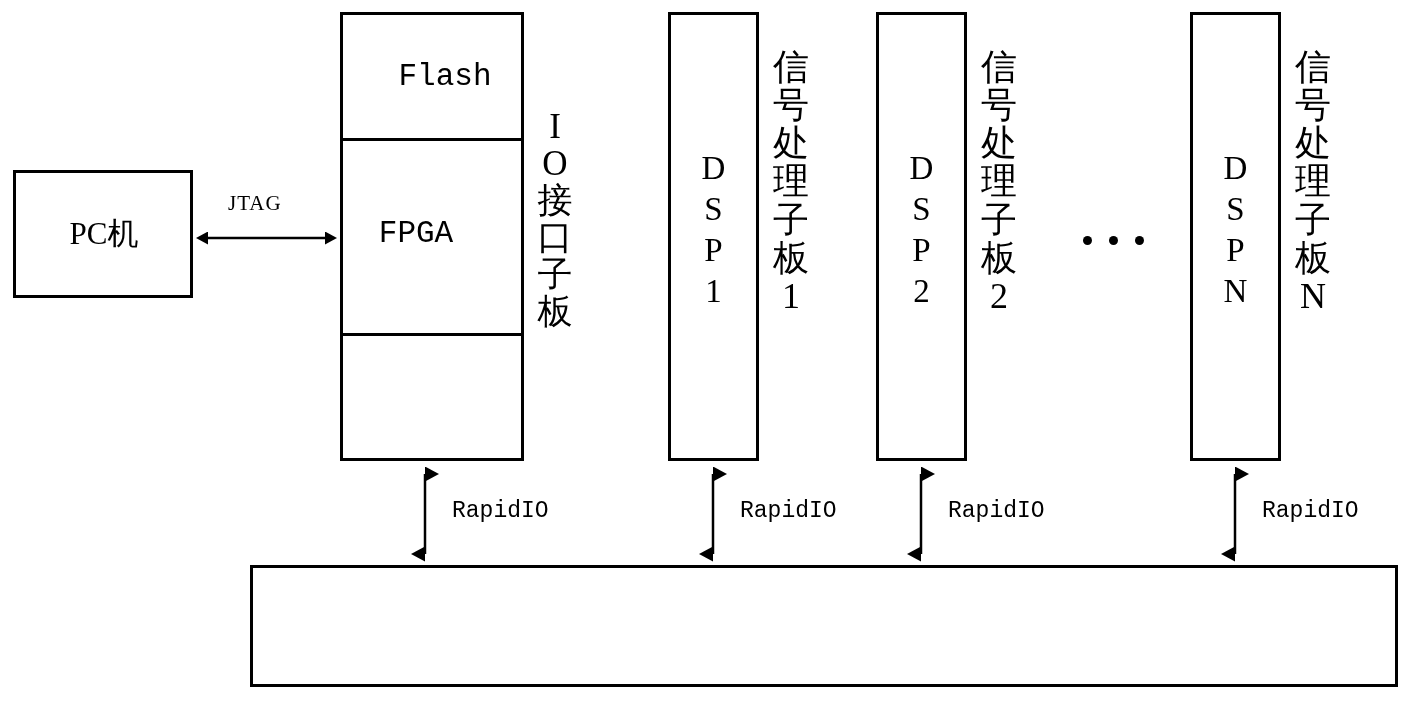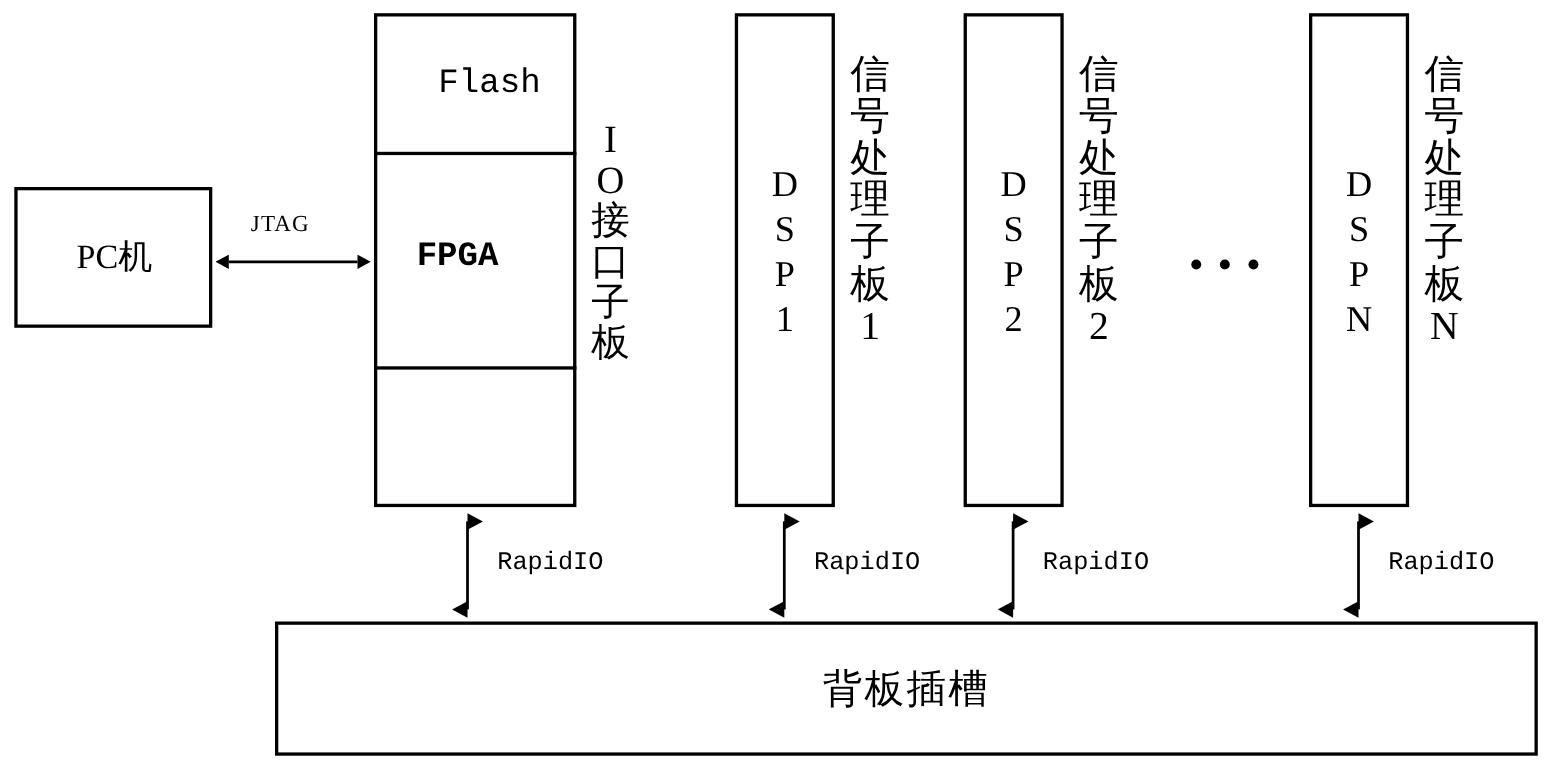--- a/index.html
+++ b/index.html
@@ -88,21 +88,21 @@
       </marker>
     </defs>
     <line x1="16" y1="24" x2="133" y2="24" stroke="#000" stroke-width="2.5" marker-start="url(#ahL)" marker-end="url(#ahR)"></line>
   </svg>
 
   <div class="box" style="left:340px; top:12px; width:184px; height:449px;"></div>
   <div class="hdiv" style="left:340px; top:138px; width:184px;"></div>
   <div class="hdiv" style="left:340px; top:333px; width:184px;"></div>
 
   <div class="center-text mono" style="left:340px; top:45px; width:210px; height:62px; font-size:31px;">Flash</div>
-  <div class="center-text mono" style="left:340px; top:202px; width:152px; height:62px; font-size:31px;font-weight:bold;">FPGA</div>
+  <div class="center-text mono" style="left:340px; top:202px; width:152px; height:62px; font-size:31px;">FPGA</div>
 
   <div class="vstack serif" style="left:533px; top:108px; width:44px; font-size:35px;">
     <span>I</span>
     <span>O</span>
     <span>接</span>
     <span>口</span>
     <span>子</span>
     <span>板</span>
   </div>
 
@@ -185,15 +185,14 @@
     <line x1="13" y1="16" x2="13" y2="96" stroke="#000" stroke-width="2.5" marker-start="url(#avU)" marker-end="url(#avD)"></line>
   </svg>
   <div class="label-h" style="left:948px; top:498px; font-size:23px;">RapidIO</div>
 
   <svg class="arrow-svg" style="left:1222px; top:458px; width:26px; height:112px;" viewBox="0 0 26 112">
     <line x1="13" y1="16" x2="13" y2="96" stroke="#000" stroke-width="2.5" marker-start="url(#avU)" marker-end="url(#avD)"></line>
   </svg>
   <div class="label-h" style="left:1262px; top:498px; font-size:23px;">RapidIO</div>
 
   <div class="box" style="left:250px; top:565px; width:1148px; height:122px;"></div>
-  <div class="center-text serif" style="left:250px; top:565px; width:1148px; height:122px; font-size:36px; letter-spacing:2px;">背板插槽</div>
 
 </div>
 
 </body></html>

